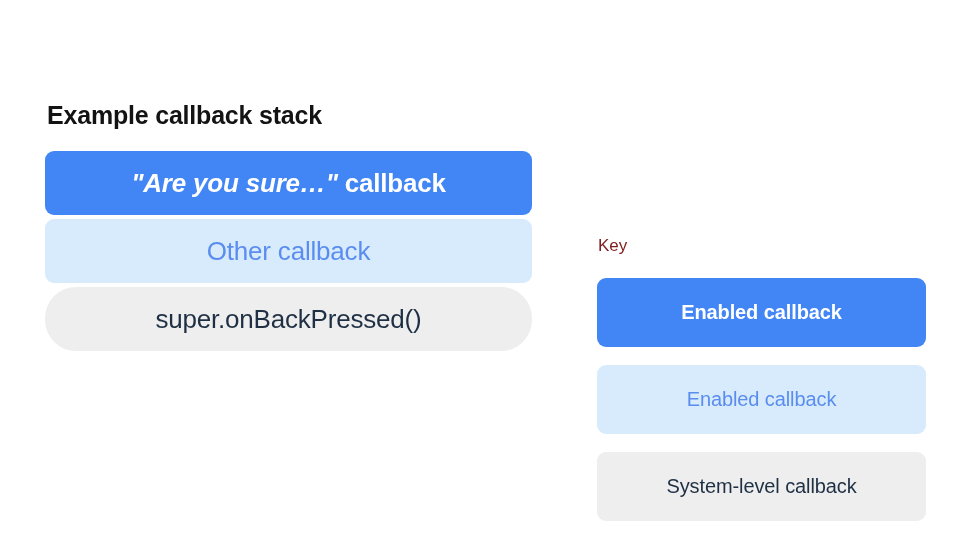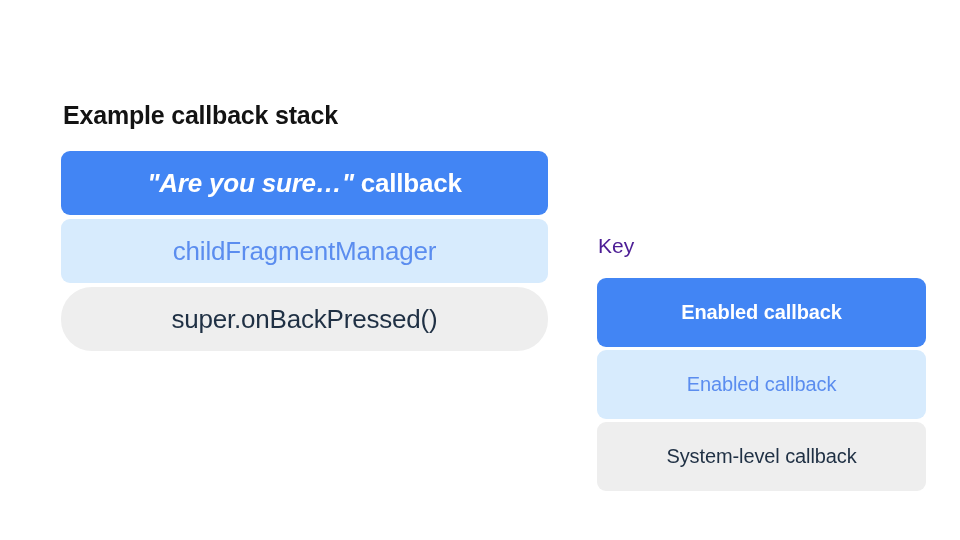--- a/index.html
+++ b/index.html
@@ -11,21 +11,21 @@
     height: 540px;
     background: #ffffff;
     font-family: "Liberation Sans", sans-serif;
     overflow: hidden;
     position: relative;
   }
 
   
   #stack-section {
     position: absolute;
-    left: 61px;
+    left: 45px;
     top: 100px;
     width: 487px;
   }
 
   #stack-title {
     font-size: 25px;
     font-weight: bold;
     color: #131313;
     letter-spacing: -0.2px;
     line-height: 30px;
@@ -75,35 +75,35 @@
 
   
   #key-section {
     position: absolute;
     left: 597px;
     top: 235px;
     width: 329px;
   }
 
   #key-title {
-    font-size: 21px;
+    font-size: 17px;
     font-weight: normal;
-    color: #4c1d95;
+    color: #7f1d1d;
     line-height: 22px;
     margin: 0 0 21px 1px;
   }
 
   .key-card {
     width: 329px;
     height: 69px;
     border-radius: 9px;
     display: flex;
     align-items: center;
     justify-content: center;
-    margin-bottom: 3px;
+    margin-bottom: 18px;
     box-sizing: border-box;
     text-align: center;
   }
   .key-card:last-child { margin-bottom: 14px; }
 
   .key-card .card-label {
     font-size: 20px;
     letter-spacing: -0.1px;
     white-space: nowrap;
   }
@@ -112,24 +112,24 @@
 <body>
 
 <section id="stack-section">
 
   <h1 id="stack-title">Example callback stack</h1>
 
   <div class="stack-card card-enabled">
     <span class="card-label"><span class="quoted">"Are you sure…"</span><span> callback</span></span>
   </div>
 
+  <div class="stack-card card-disabled">
+    <span class="card-label">Other callback</span>
+  </div>
 
-  <div class="stack-card card-disabled">
-    <span class="card-label">childFragmentManager</span>
-  </div>
 
 
   <div class="stack-card card-system">
     <span class="card-label">super.onBackPressed()</span>
   </div>
 
 </section>
 
 <section id="key-section">
 

